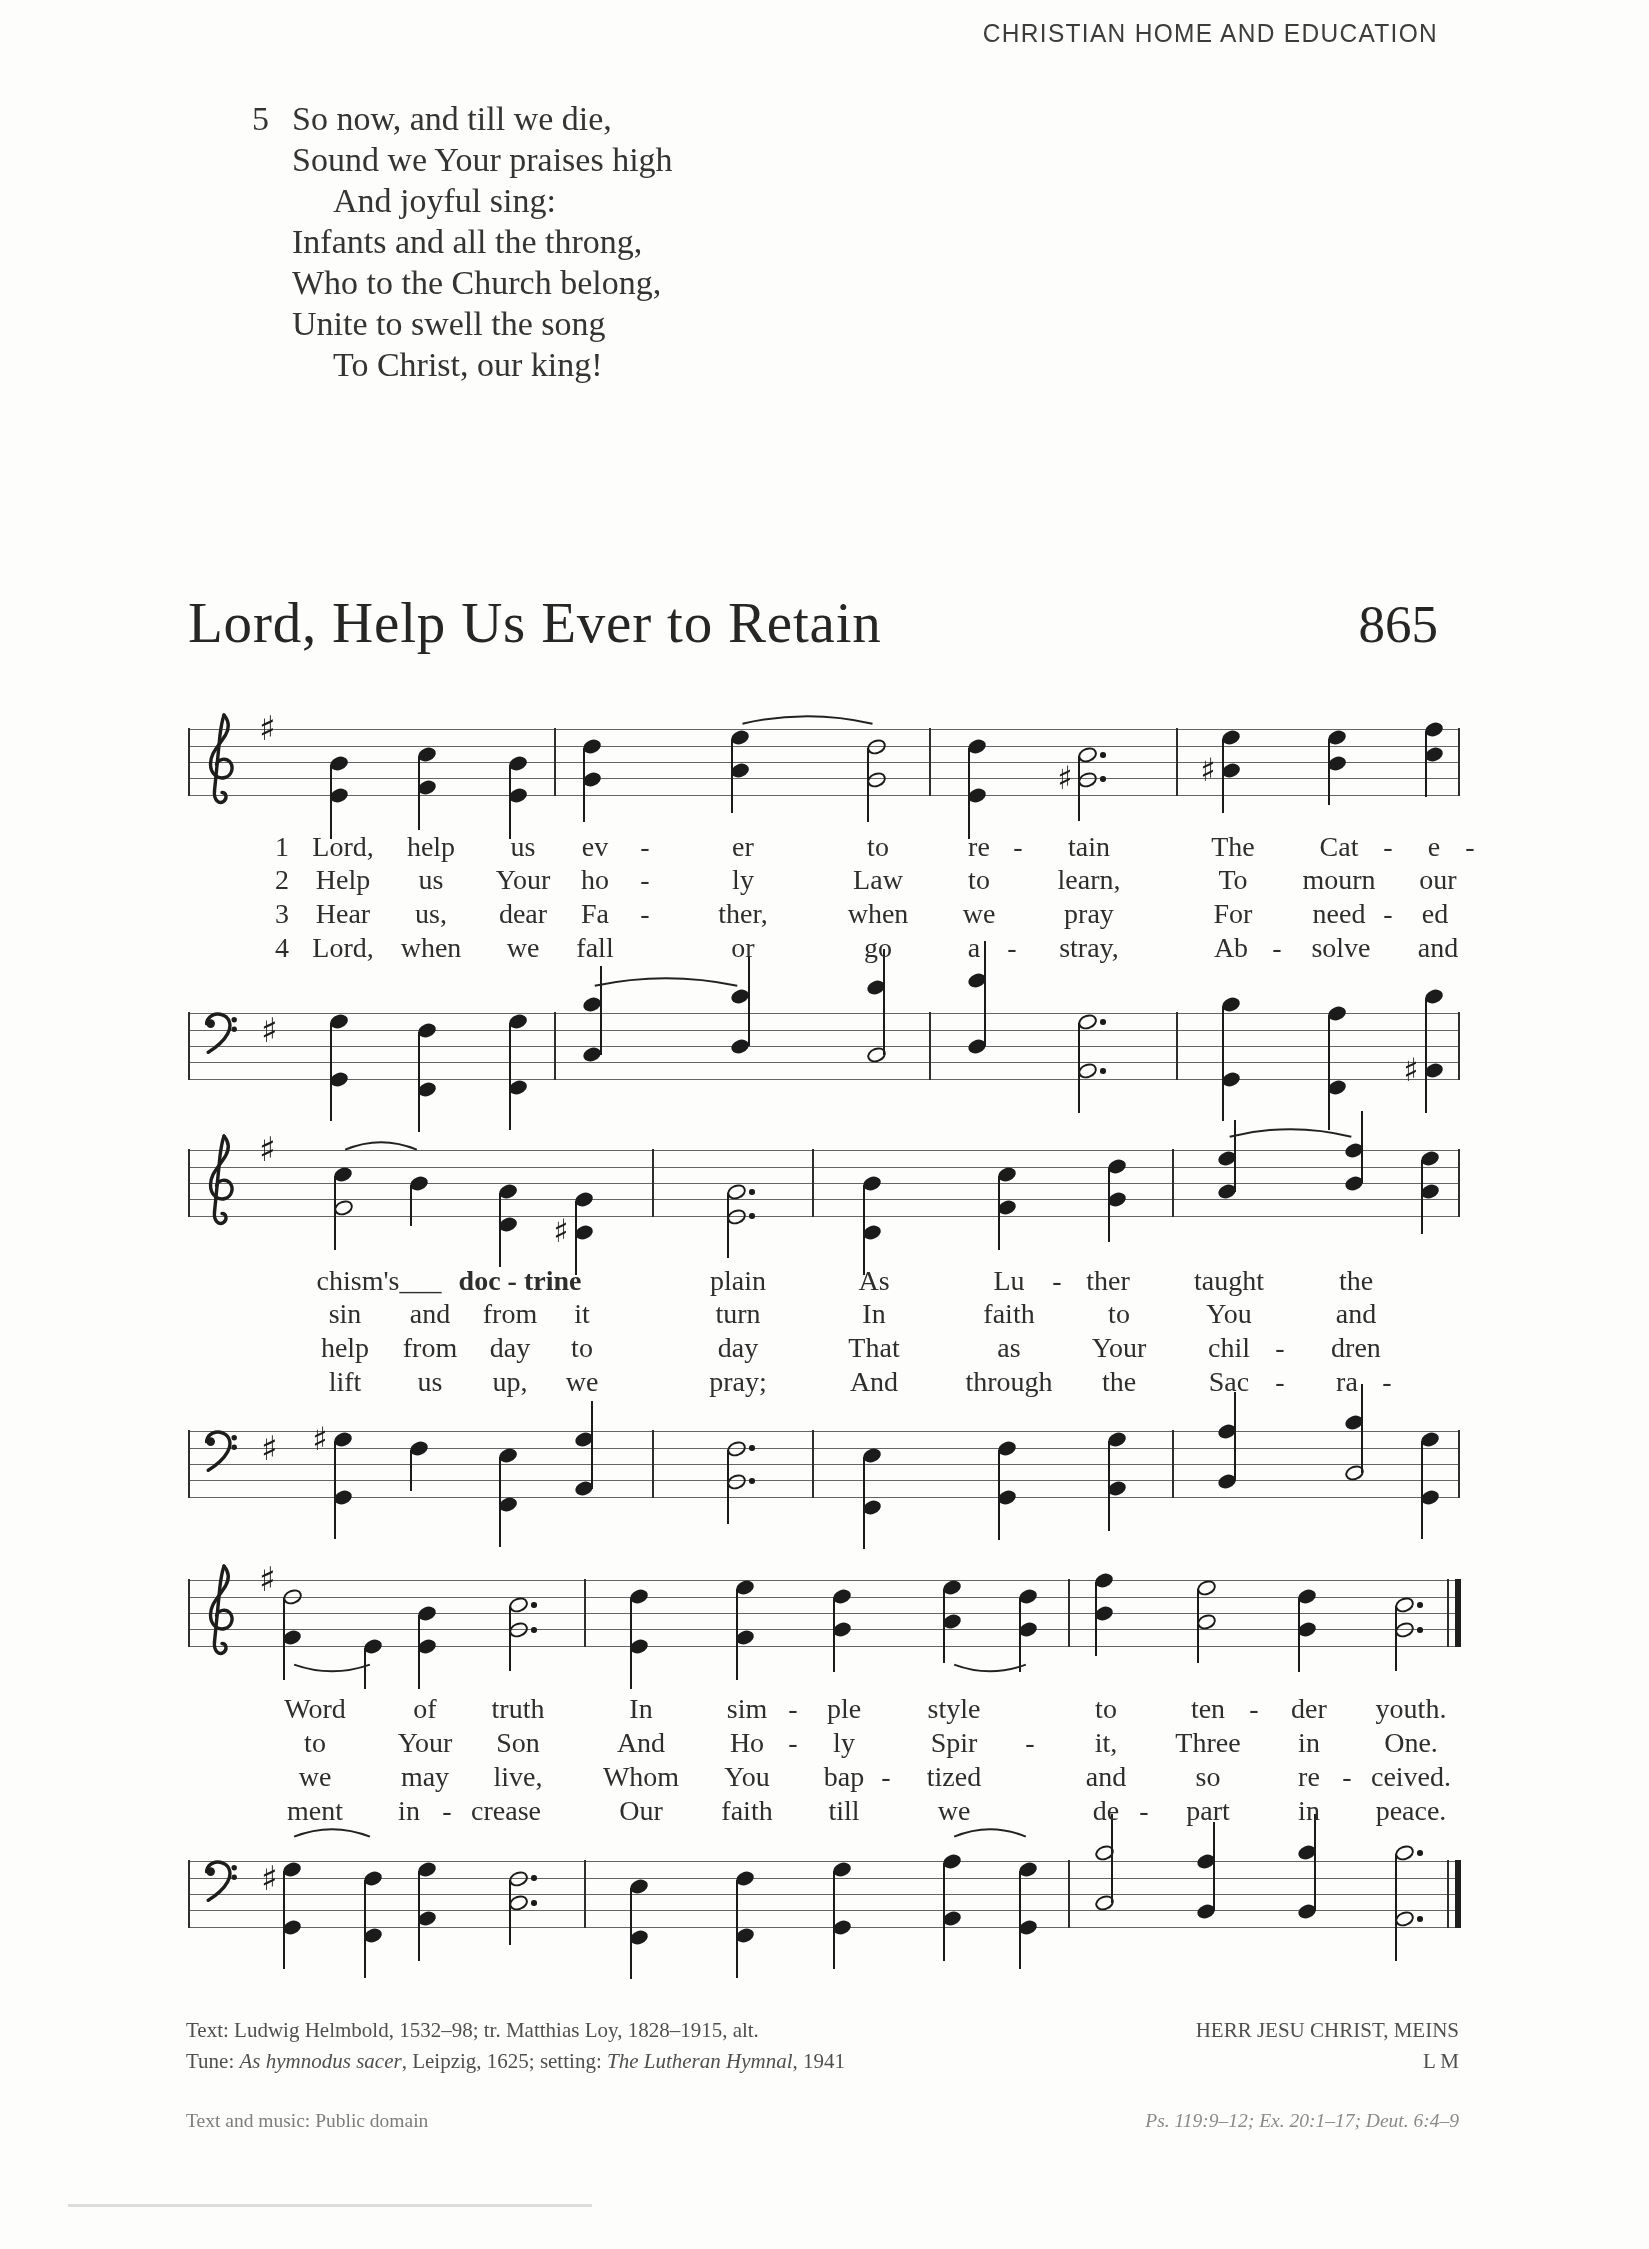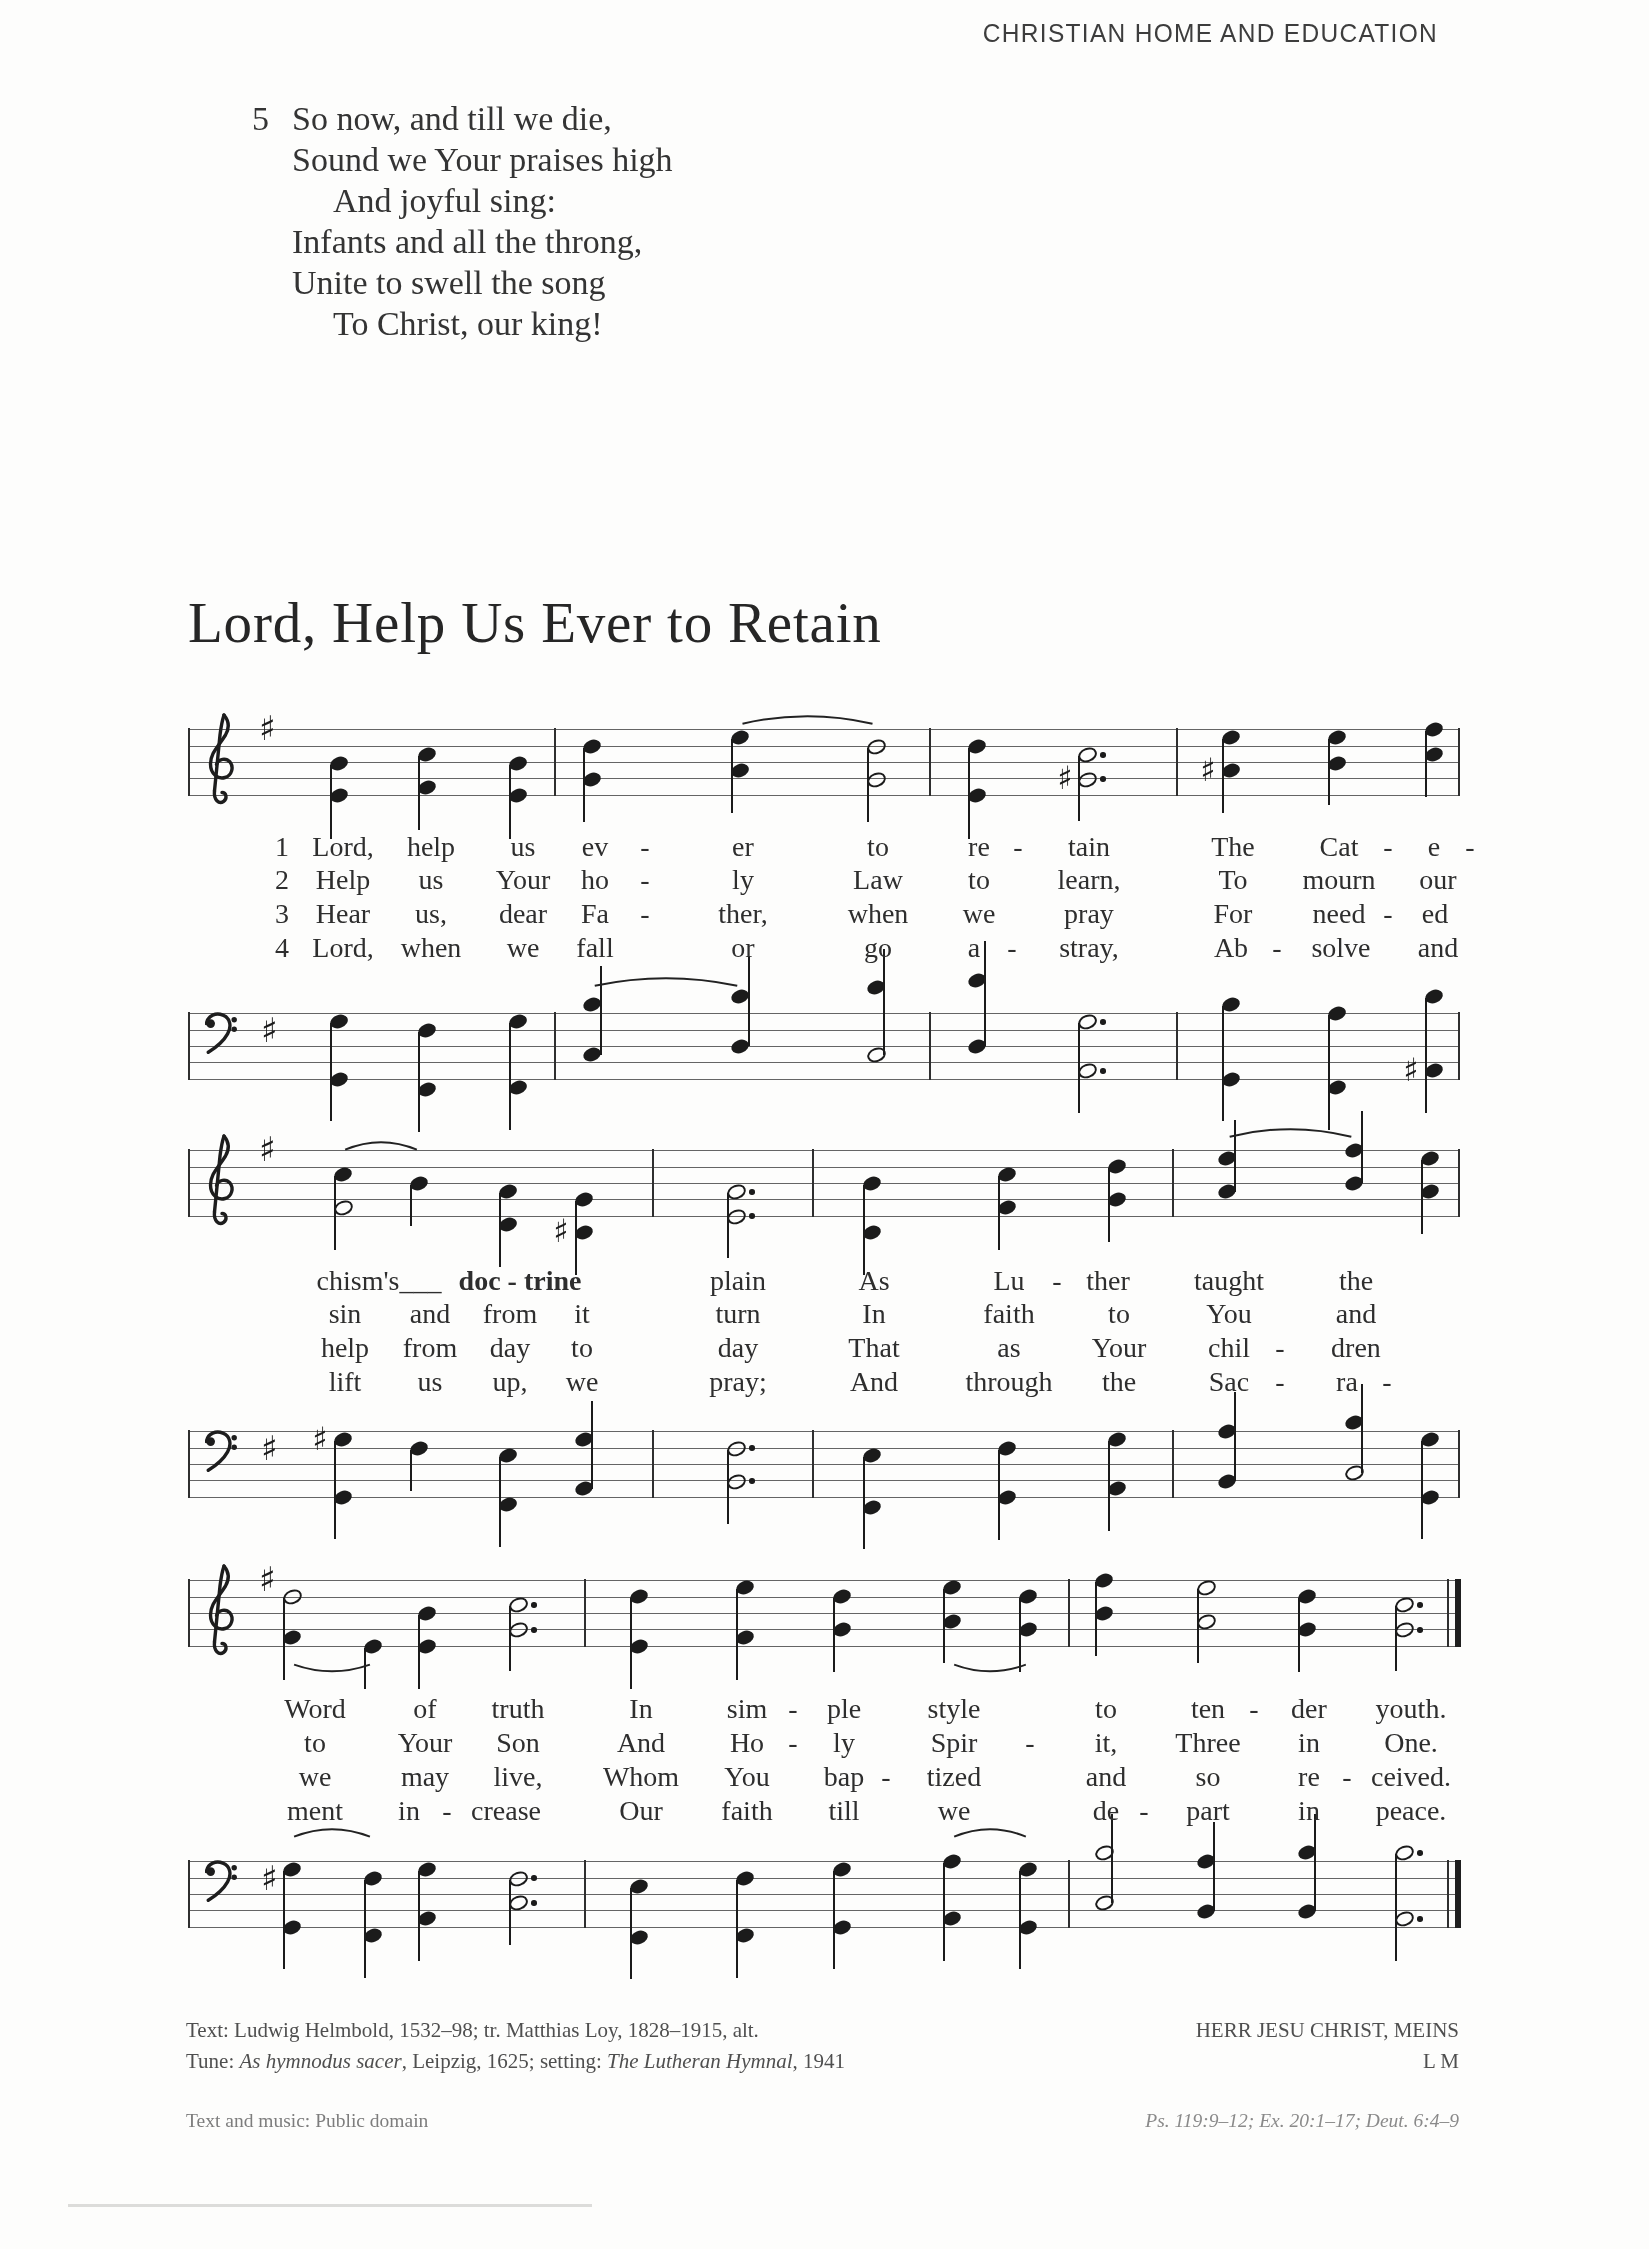--- a/index.html
+++ b/index.html
@@ -55,26 +55,28 @@
 
   <div class="running-head">CHRISTIAN HOME AND EDUCATION</div>
 
   <div id="verse5">
     <span class="vnum">5</span>
     <div class="vlines" id="verse5-lines">
         <div>So now, and till we die,</div>
         <div>Sound we Your praises high</div>
         <div class="ind1">And joyful sing:</div>
         <div>Infants and all the throng,</div>
+        <div>Who to the Church belong,</div>
         <div>Unite to swell the song</div>
         <div class="ind1">To Christ, our king!</div>
       </div>
   </div>
 
   <div class="hymn-title">Lord, Help Us Ever to Retain</div>
+  <div class="hymn-number">865</div>
 
   <div id="music-root">
       <div class="staff" style="left: 188px; top: 729px; width: 1271px;">
         <div class="staff-line" style="top: 0px;"></div>
         <div class="staff-line" style="top: 16.5px;"></div>
         <div class="staff-line" style="top: 33px;"></div>
         <div class="staff-line" style="top: 49px;"></div>
         <div class="staff-line" style="top: 66px;"></div>
         <div class="barline" style="left: 0px;"></div>
         <div style="position: absolute; left: 13.5px; top: -18px;"><svg width="36" height="100" viewBox="0 0 36 100" fill="none" stroke="#1d1d1d" stroke-width="3.4" stroke-linecap="round">

